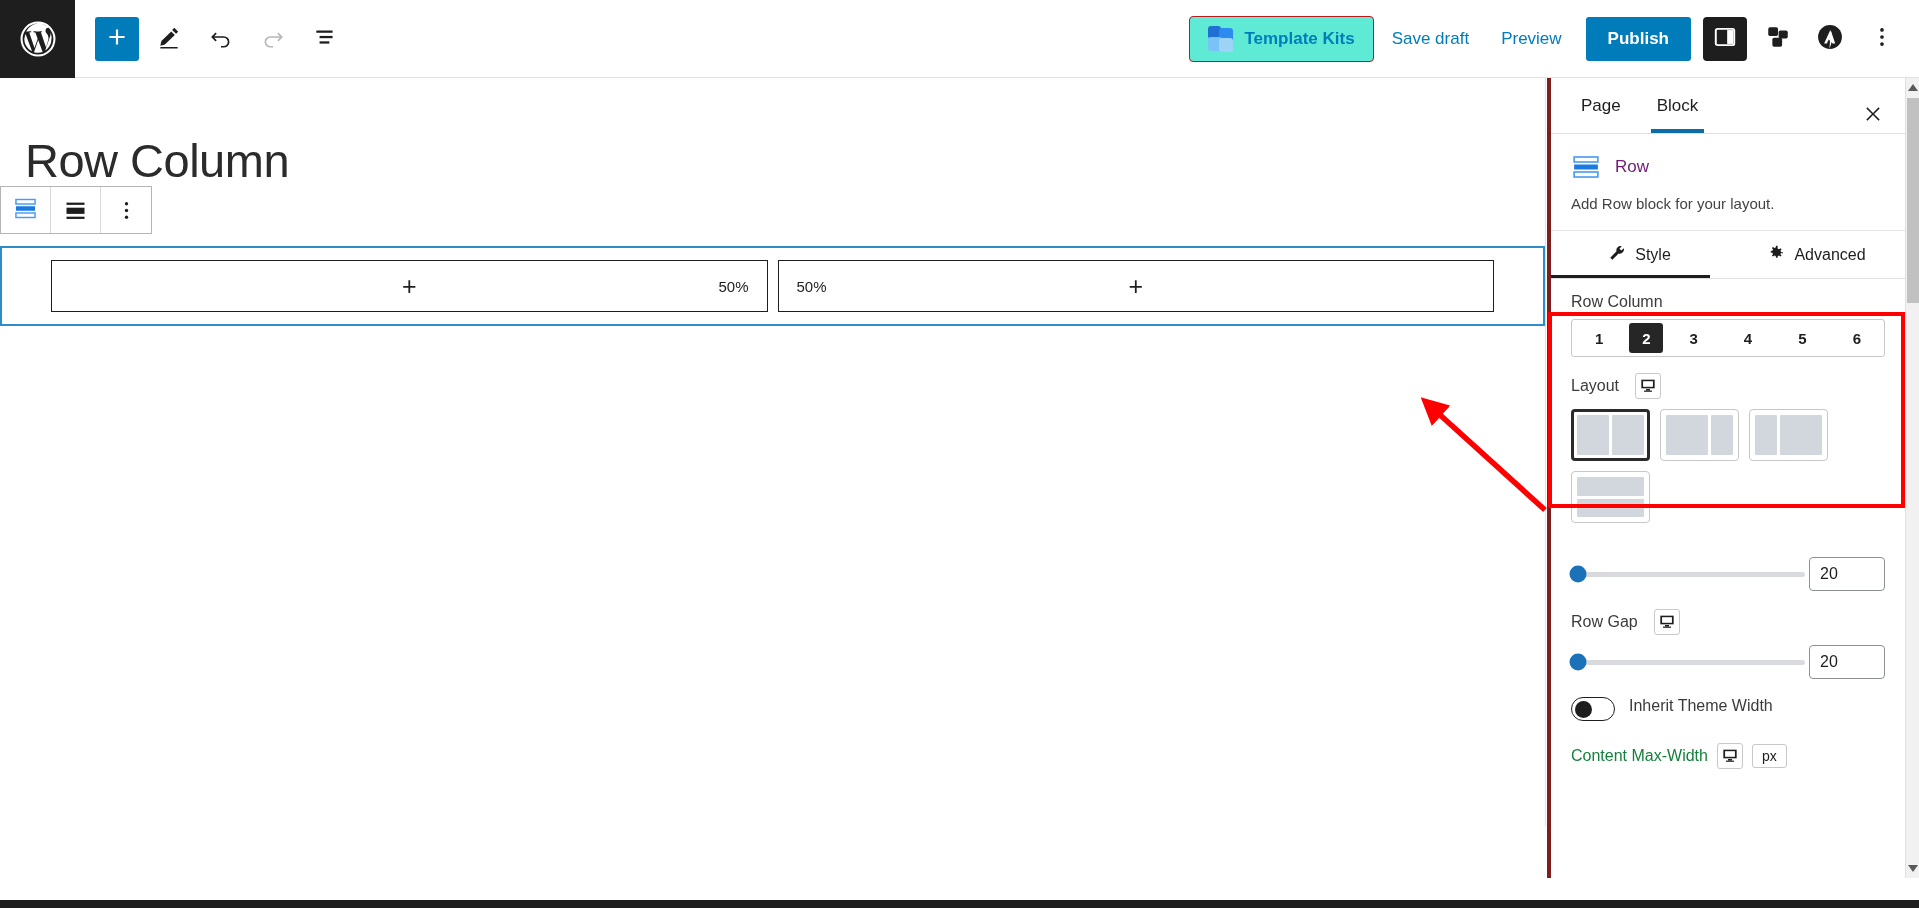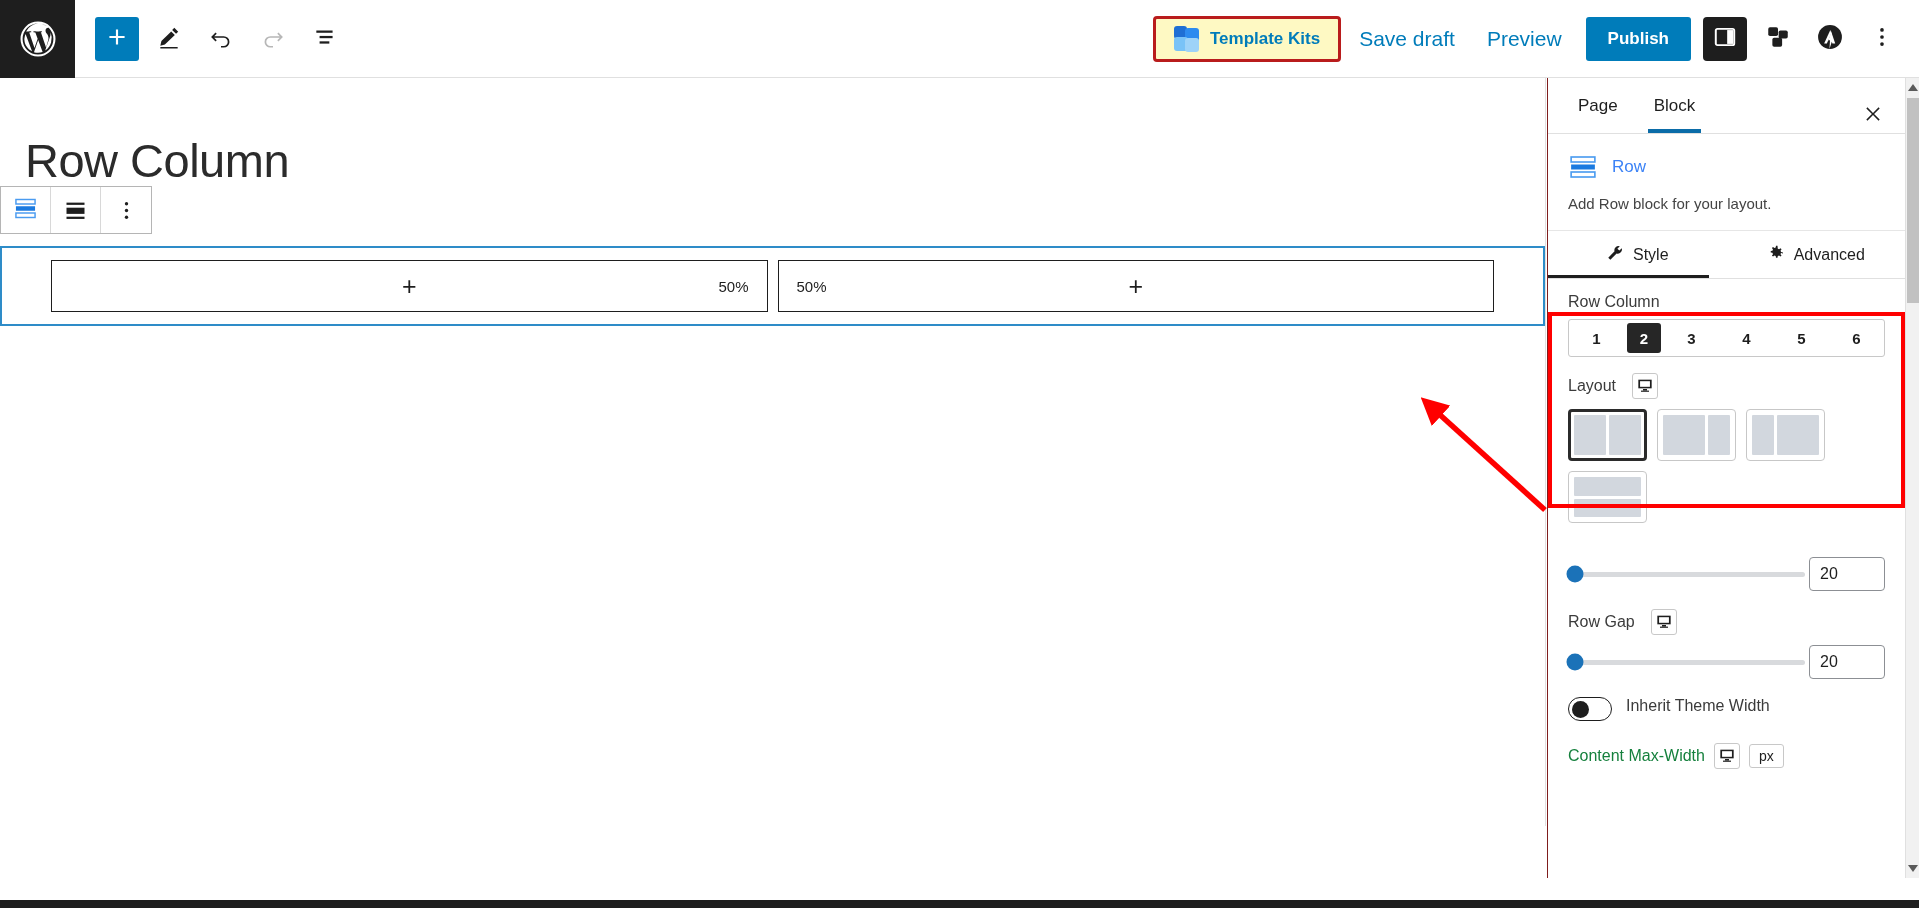--- a/index.html
+++ b/index.html
@@ -32,34 +32,34 @@
   .tb-icon {
     width: 44px; height: 44px; display: flex; align-items: center; justify-content: center;
     cursor: pointer; border-radius: 3px; background: transparent; border: none;
   }
   .tb-icon svg { width: 26px; height: 26px; }
   .tb-spacer { flex: 1 1 auto; }
   .tb-right { display: flex; align-items: center; gap: 4px; padding-right: 16px; }
 
   .kits-btn {
     display: flex; align-items: center; gap: 10px;
-    border: 3px solid #b91c1c; border-radius: 4px;
-    height: 46px; padding: 0 18px; background: #fef9c3; cursor: pointer;
+    border: 1px solid #b91c1c; border-radius: 4px;
+    height: 46px; padding: 0 18px; background: #5eead4; cursor: pointer;
     color: #007cba; font-size: 17px; font-weight: 600;
     font-family: "Liberation Sans", sans-serif;
   }
   .kits-icon { width: 26px; height: 26px; position: relative; flex: 0 0 26px; }
   .kits-icon i { position: absolute; display: block; border-radius: 3px; }
   .kits-icon .k1 { left: 0; top: 0; width: 13px; height: 13px; background: #1f6fd4; }
   .kits-icon .k2 { left: 11px; top: 2px; width: 14px; height: 14px; background: #2d8bef; }
   .kits-icon .k3 { left: 0; top: 11px; width: 14px; height: 14px; background: #79c3f7; }
   .kits-icon .k4 { left: 11px; top: 12px; width: 14px; height: 14px; background: #9ed3f8; }
 
   .link-btn {
-    background: none; border: none; color: #007cba; font-size: 21px;
+    background: none; border: none; color: #007cba; font-size: 17px;
     padding: 10px 14px; cursor: pointer; font-family: "Liberation Sans", sans-serif;
   }
   .publish-btn {
     background: #007cba; color: #fff; border: none; border-radius: 3px;
     font-size: 17px; font-weight: 600; height: 44px; padding: 0 22px;
     cursor: pointer; margin-left: 6px; font-family: "Liberation Sans", sans-serif;
   }
   .sq-btn {
     width: 44px; height: 44px; border-radius: 4px; background: #1e1e1e;
     display: flex; align-items: center; justify-content: center; cursor: pointer;
@@ -115,21 +115,21 @@
     font-size: 15px; color: #1e1e1e;
   }
   .col-left { margin-left: 29px; }
   .col-left .pct { right: 18px; }
   .col-right .pct { left: 18px; }
   .col-right { margin-right: 29px; }
 
   
   .sidebar {
     position: absolute; left: 1547px; top: 78px; width: 358px; height: 800px;
-    background: #fff; overflow: hidden; border-left: 1px solid #7f1d1d;
+    background: #fff; overflow: hidden; border-left: 4px solid #7f1d1d;
   }
   .sb-tabs {
     display: flex; align-items: flex-end; height: 56px;
     border-bottom: 1px solid #e0e0e0; padding-left: 12px; position: relative;
   }
   .sb-tab {
     padding: 0 18px; height: 54px; display: flex; align-items: center;
     font-size: 17px; color: #1e1e1e; cursor: pointer; background: none; border: none;
     font-family: "Liberation Sans", sans-serif; position: relative;
   }
@@ -140,21 +140,21 @@
   .sb-close {
     margin-left: auto; margin-right: 14px; width: 36px; height: 36px;
     display: flex; align-items: center; justify-content: center; cursor: pointer;
     background: none; border: none;
   }
   .sb-close svg { width: 20px; height: 20px; }
 
   .block-card { padding: 18px 20px 16px 20px; border-bottom: 1px solid #e6e6e6; }
   .bc-row { display: flex; align-items: center; gap: 14px; }
   .bc-icon { width: 30px; height: 30px; flex: 0 0 30px; }
-  .bc-title { font-size: 17px; color: #3b82f6; }
+  .bc-title { font-size: 17px; color: #701a75; }
   .bc-desc { font-size: 15px; color: #444; margin-top: 12px; line-height: 1.35; }
 
   .sa-tabs { display: flex; border-bottom: 1px solid #e0e0e0; height: 48px; position: relative; }
   .sa-tab {
     flex: 1 1 50%; display: flex; align-items: center; justify-content: center;
     gap: 9px; font-size: 16px; color: #1e1e1e; cursor: pointer;
     background: none; border: none; font-family: "Liberation Sans", sans-serif;
     position: relative; height: 100%;
   }
   .sa-tab.active::after {

